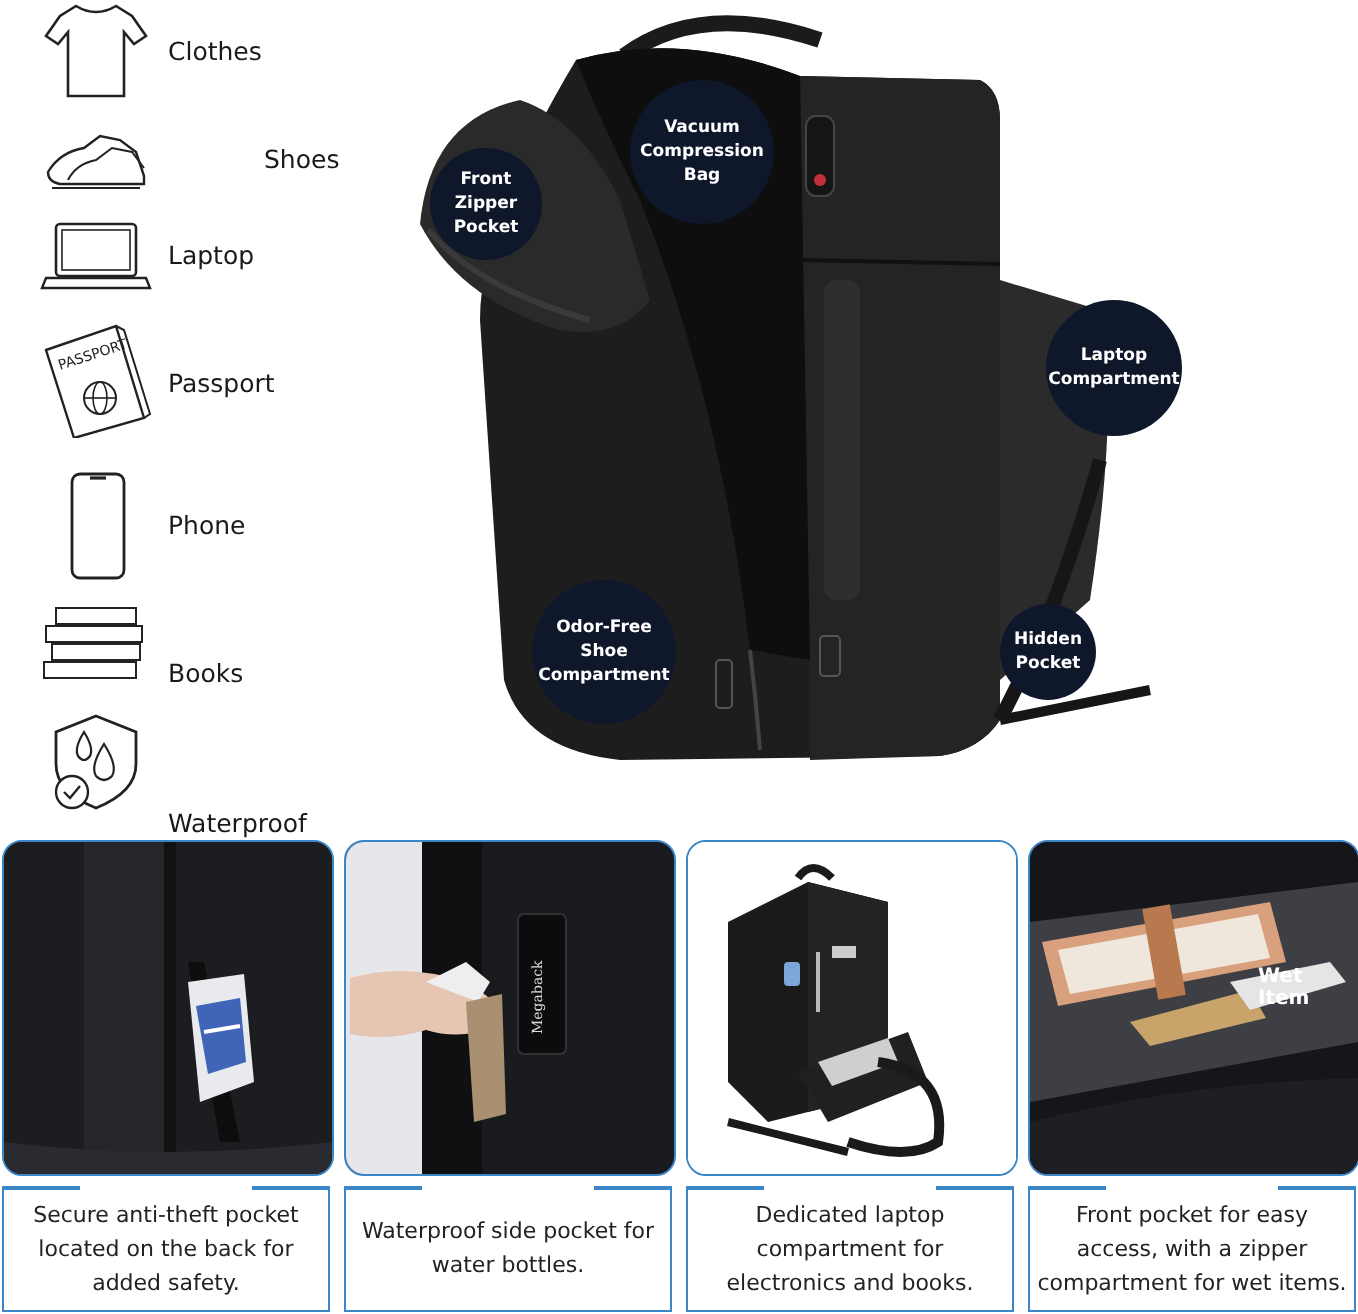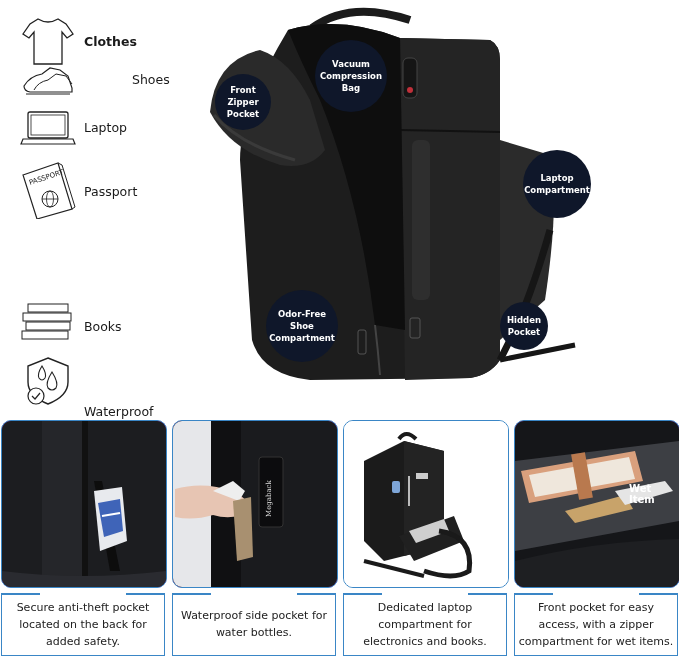--- a/index.html
+++ b/index.html
@@ -17,21 +17,21 @@
   .caption::before { left:0; width:38px; }
   .caption::after { right:0; width:38px; }
   .caption span { white-space:pre-line; }
   .wet-label { position:absolute; font-size:10px; font-weight:bold; color:#fff; }
   .tag-text { position:absolute; font-size:7px; color:#ddd; transform:rotate(-90deg); transform-origin:left top; font-family:"DejaVu Serif", serif; }
 </style>
 </head>
 <body>
 
 <div class="icon-list">
-  <div class="icon-row" style="top:16px;height:50px;font-weight:bold;">
+  <div class="icon-row" style="top:0;height:50px;">
     <svg width="56" height="50" viewBox="0 0 56 50">
       <path d="M18 3 L10 8 L3 18 L9 22 L14 16 L14 48 L42 48 L42 16 L47 22 L53 18 L46 8 L38 3 Q28 9 18 3 Z" fill="none" stroke="#222" stroke-width="1.3"></path>
     </svg>
     <span class="icon-label" style="top:18px;">Clothes</span>
   </div>
 
   <div class="icon-row" style="top:60px;height:40px;">
     <svg width="56" height="36" viewBox="0 0 56 36">
       <path d="M4 24 Q10 14 22 12 L30 6 L40 8 L48 14 L52 26 L52 30 L10 30 Q4 29 4 24 Z" fill="none" stroke="#222" stroke-width="1.2"></path>
       <path d="M14 28 Q18 20 28 18 L36 12 L46 14 L52 22" fill="none" stroke="#222" stroke-width="1"></path>
@@ -54,29 +54,36 @@
       <path d="M3 14 L38 2 L52 48 L17 58 Z" fill="none" stroke="#222" stroke-width="1.2"></path>
       <path d="M38 2 L42 4 L55 46 L52 48" fill="none" stroke="#222" stroke-width="1"></path>
       <text x="10" y="24" font-size="7" fill="#222" transform="rotate(-18 10 24)" font-family="DejaVu Sans, sans-serif">PASSPORT</text>
       <circle cx="30" cy="38" r="8" fill="none" stroke="#222" stroke-width="1"></circle>
       <ellipse cx="30" cy="38" rx="3.5" ry="8" fill="none" stroke="#222" stroke-width="0.8"></ellipse>
       <line x1="22" y1="38" x2="38" y2="38" stroke="#222" stroke-width="0.8"></line>
     </svg>
     <span class="icon-label" style="top:24px;">Passport</span>
   </div>
 
+  <div class="icon-row" style="top:234px;height:58px;">
+    <svg width="56" height="56" viewBox="0 0 56 56">
+      <rect x="16" y="2" width="26" height="52" rx="4" fill="none" stroke="#222" stroke-width="1.4"></rect>
+      <line x1="25" y1="4" x2="33" y2="4" stroke="#222" stroke-width="1.6"></line>
+    </svg>
+    <span class="icon-label" style="top:21px;">Phone</span>
+  </div>
 
   <div class="icon-row" style="top:302px;height:40px;">
     <svg width="56" height="40" viewBox="0 0 56 40">
       <rect x="8" y="2" width="40" height="8" fill="none" stroke="#222" stroke-width="1"></rect>
       <rect x="3" y="11" width="48" height="8" fill="none" stroke="#222" stroke-width="1"></rect>
       <rect x="6" y="20" width="44" height="8" fill="none" stroke="#222" stroke-width="1"></rect>
       <rect x="2" y="29" width="46" height="8" fill="none" stroke="#222" stroke-width="1"></rect>
     </svg>
-    <span class="icon-label" style="top:17px;">Books</span>
+    <span class="icon-label" style="top:27px;">Books</span>
   </div>
 
   <div class="icon-row" style="top:356px;height:50px;">
     <svg width="56" height="50" viewBox="0 0 56 50">
       <path d="M28 2 L48 10 L48 26 Q48 40 28 48 Q8 40 8 26 L8 10 Z" fill="none" stroke="#222" stroke-width="1.4"></path>
       <path d="M22 10 Q17 18 19 22 Q22 26 25 22 Q27 18 22 10 Z" fill="none" stroke="#222" stroke-width="1.1"></path>
       <path d="M32 16 Q25 27 28 32 Q32 36 36 32 Q39 27 32 16 Z" fill="none" stroke="#222" stroke-width="1.1"></path>
       <circle cx="16" cy="40" r="8" fill="#fff" stroke="#222" stroke-width="1.2"></circle>
       <path d="M12 40 L15 43 L20 37" fill="none" stroke="#222" stroke-width="1.2"></path>
     </svg>

